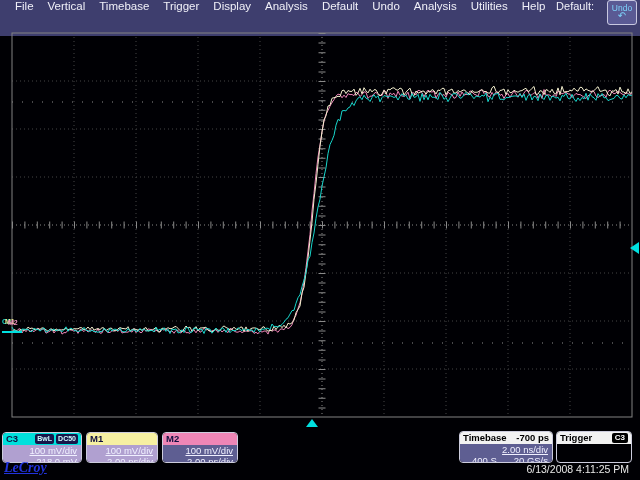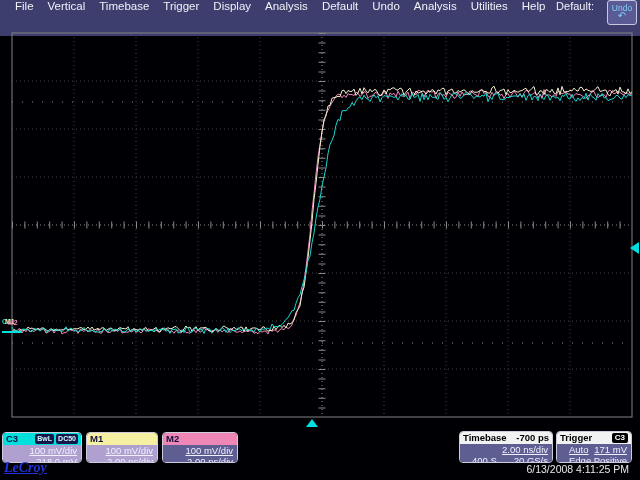--- a/index.html
+++ b/index.html
@@ -178,27 +178,17 @@
       </div>
     </div>
   </div>
 
   <div class="descbox" id="box-trg">
     <div class="hdr">
       <span>Trigger</span>
       <span class="spacer"></span>
       <span class="src-badge">C3</span>
     </div>
-    <div class="bd">
-      <div class="row">
-        <span>Auto</span>
-        <span>171 mV</span>
-      </div>
-      <div class="row">
-        <span>Edge</span>
-        <span>Positive</span>
-      </div>
-    </div>
   </div>
 
   <span id="logo">LeCroy</span>
   <span id="timestamp">6/13/2008 4:11:25 PM</span>
 </div>
 
 </body></html>

